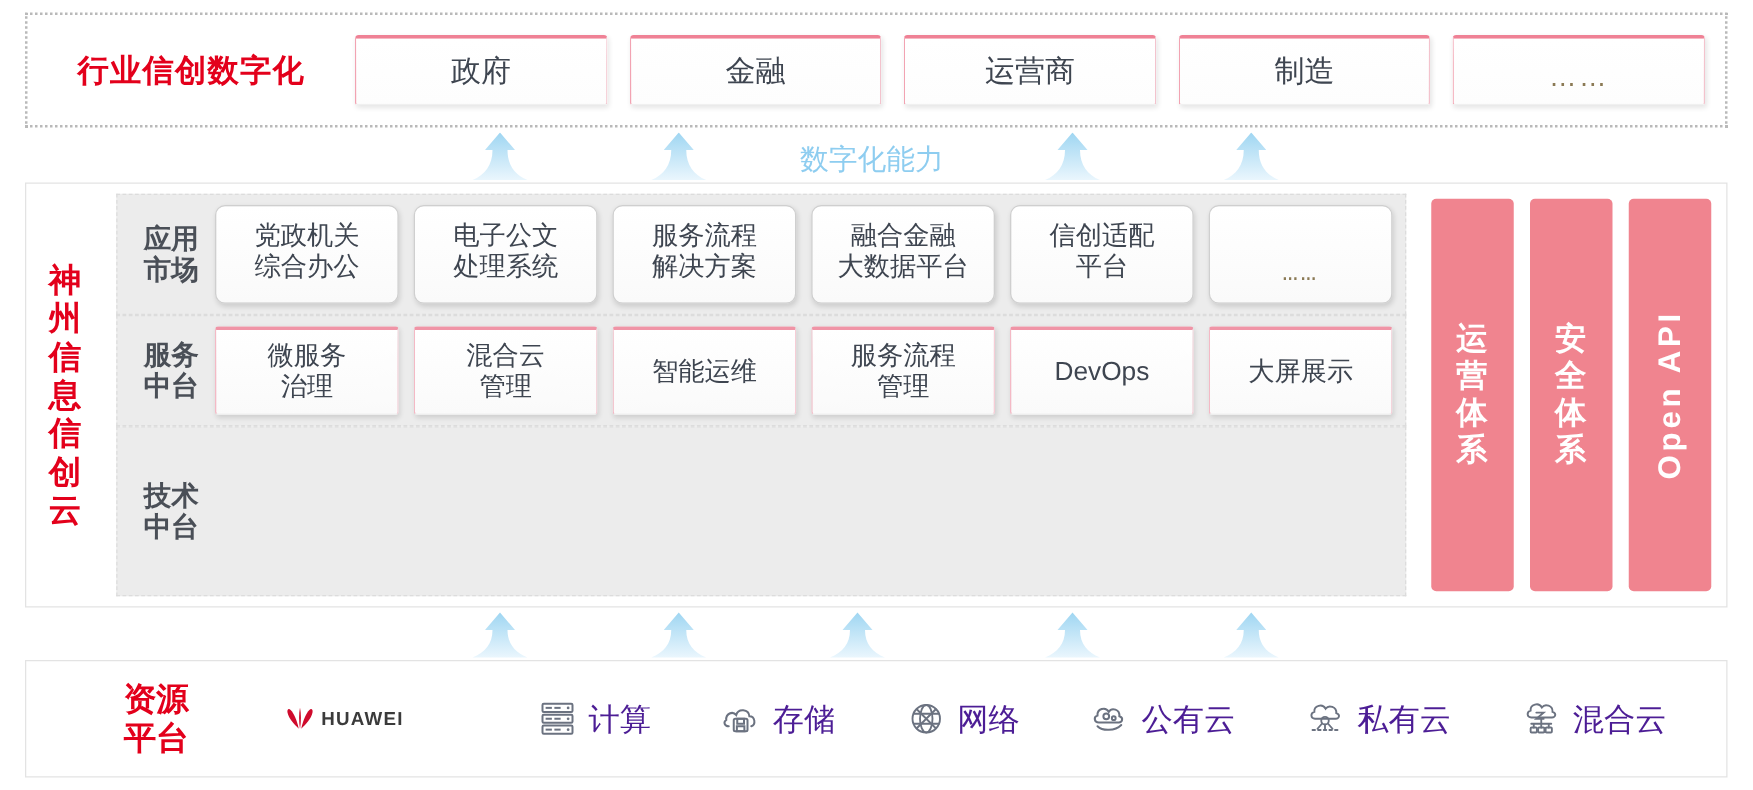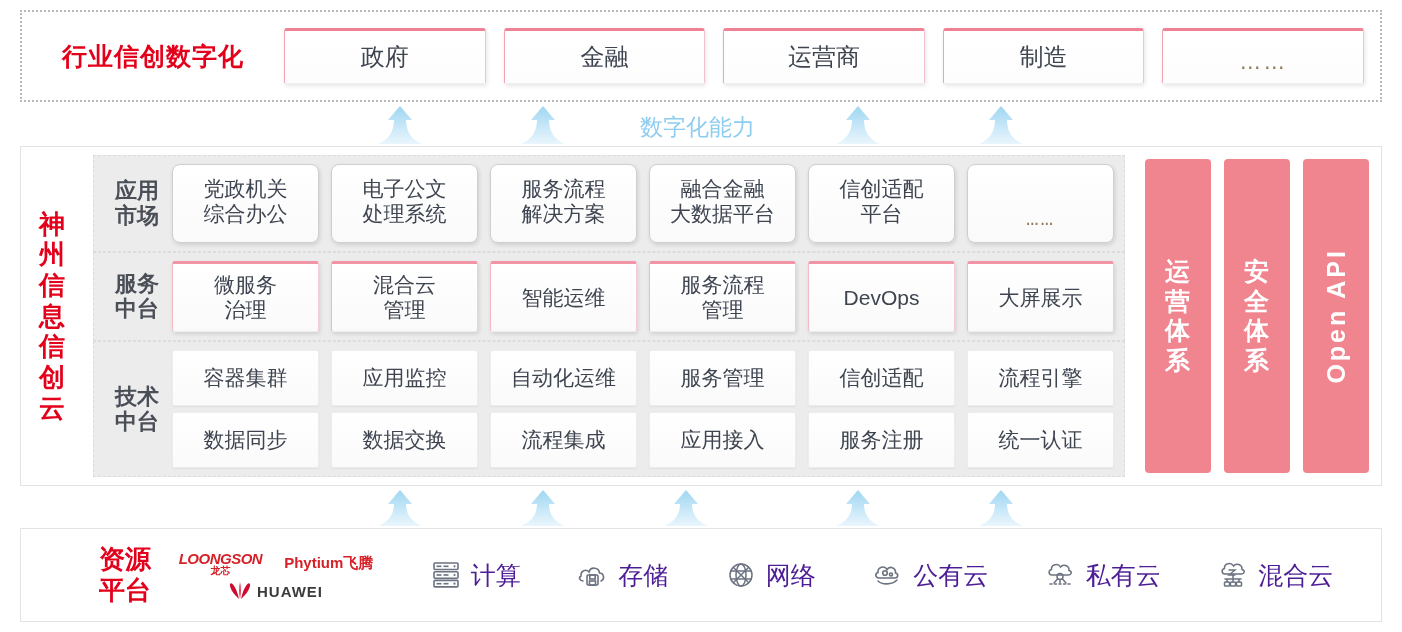--- a/index.html
+++ b/index.html
@@ -296,38 +296,20 @@
             </div>
         </div>
       </div>
     </div>
 
     <div class="prow r3">
       <div class="row-label">
         <div>技术</div>
         <div>中台</div>
       </div>
-      <div class="cells two-line">
-        <div class="subrow">
-          <div class="cell tech">容器集群</div>
-          <div class="cell tech">应用监控</div>
-          <div class="cell tech">自动化运维</div>
-          <div class="cell tech">服务管理</div>
-          <div class="cell tech">信创适配</div>
-          <div class="cell tech">流程引擎</div>
-        </div>
-        <div class="subrow">
-          <div class="cell tech">数据同步</div>
-          <div class="cell tech">数据交换</div>
-          <div class="cell tech">流程集成</div>
-          <div class="cell tech">应用接入</div>
-          <div class="cell tech">服务注册</div>
-          <div class="cell tech">统一认证</div>
-        </div>
-      </div>
     </div>
   </div>
 
   <div class="side-bars">
     <div class="sbar">
       <div class="vtext-cn">
         <div>运</div>
         <div>营</div>
         <div>体</div>
         <div>系</div>
@@ -381,27 +363,20 @@
   </div>
 </div>
 
 <div class="resource">
   <div class="res-title">
     <div>资源</div>
     <div>平台</div>
   </div>
 
   <div class="res-logos">
-    <div class="logo-line">
-      <div class="logo-loongson">
-        <div class="l1">LOONGSON</div>
-        <div class="l2">龙芯</div>
-      </div>
-      <div class="logo-phytium">Phytium飞腾</div>
-    </div>
     <div class="logo-line">
       <div class="logo-huawei">
         <svg width="22" height="18" viewBox="0 0 22 18" aria-hidden="true">
           <path d="M10 17 C6 13 2 9 1 4 C0.5 1.5 2 0.5 3.5 2 C6 4.5 8.5 10 10 17 Z" fill="#cf0a2c"></path>
           <path d="M12 17 C16 13 20 9 21 4 C21.5 1.5 20 0.5 18.5 2 C16 4.5 13.5 10 12 17 Z" fill="#cf0a2c"></path>
           <path d="M11 17 C10 11 10 5 11 0 C12 5 12 11 11 17 Z" fill="#cf0a2c"></path>
         </svg>
         <span class="hw-text">HUAWEI</span>
       </div>
     </div>

